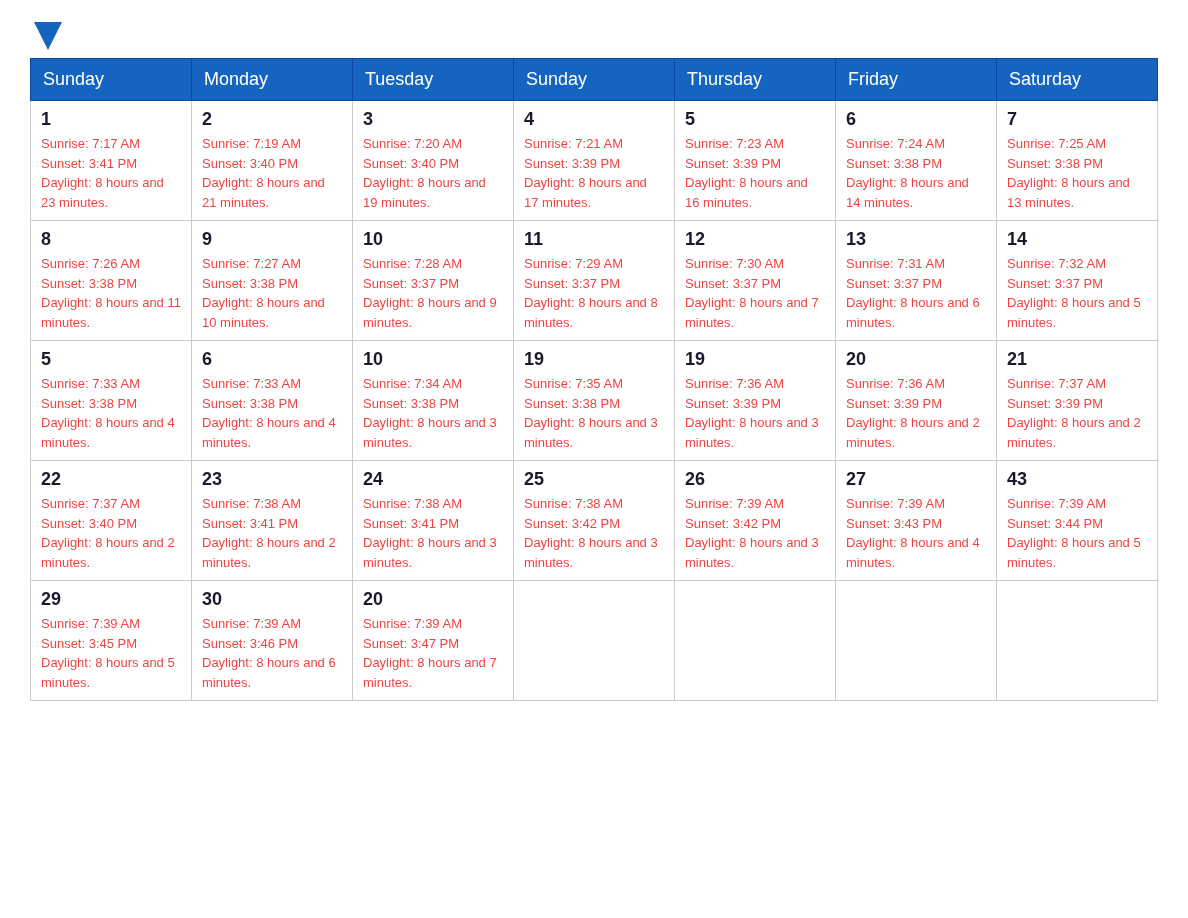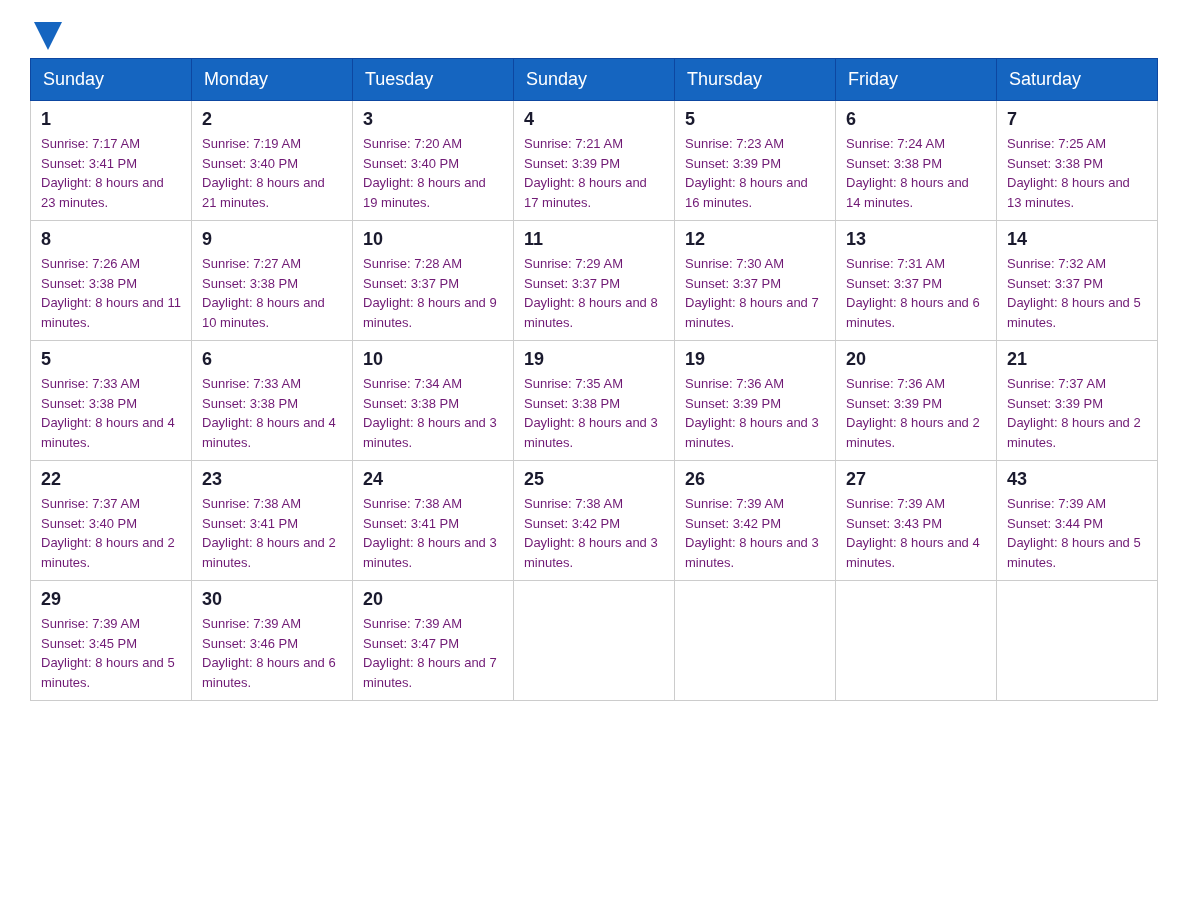--- a/index.html
+++ b/index.html
@@ -72,21 +72,21 @@
     .day-number {
       font-size: 18px;
       font-weight: bold;
       color: #1a1a2e;
       display: block;
       margin-bottom: 4px;
     }
     .day-info {
       font-size: 13px;
       line-height: 1.5;
-      color: #701a75;
+      color: #ef4444;
     }
     .empty-cell {
       background: #fff;
     }
     .row-divider td {
       border-top: 2px solid #1565c0;
     }
   </style>
 </head>
 <body>

